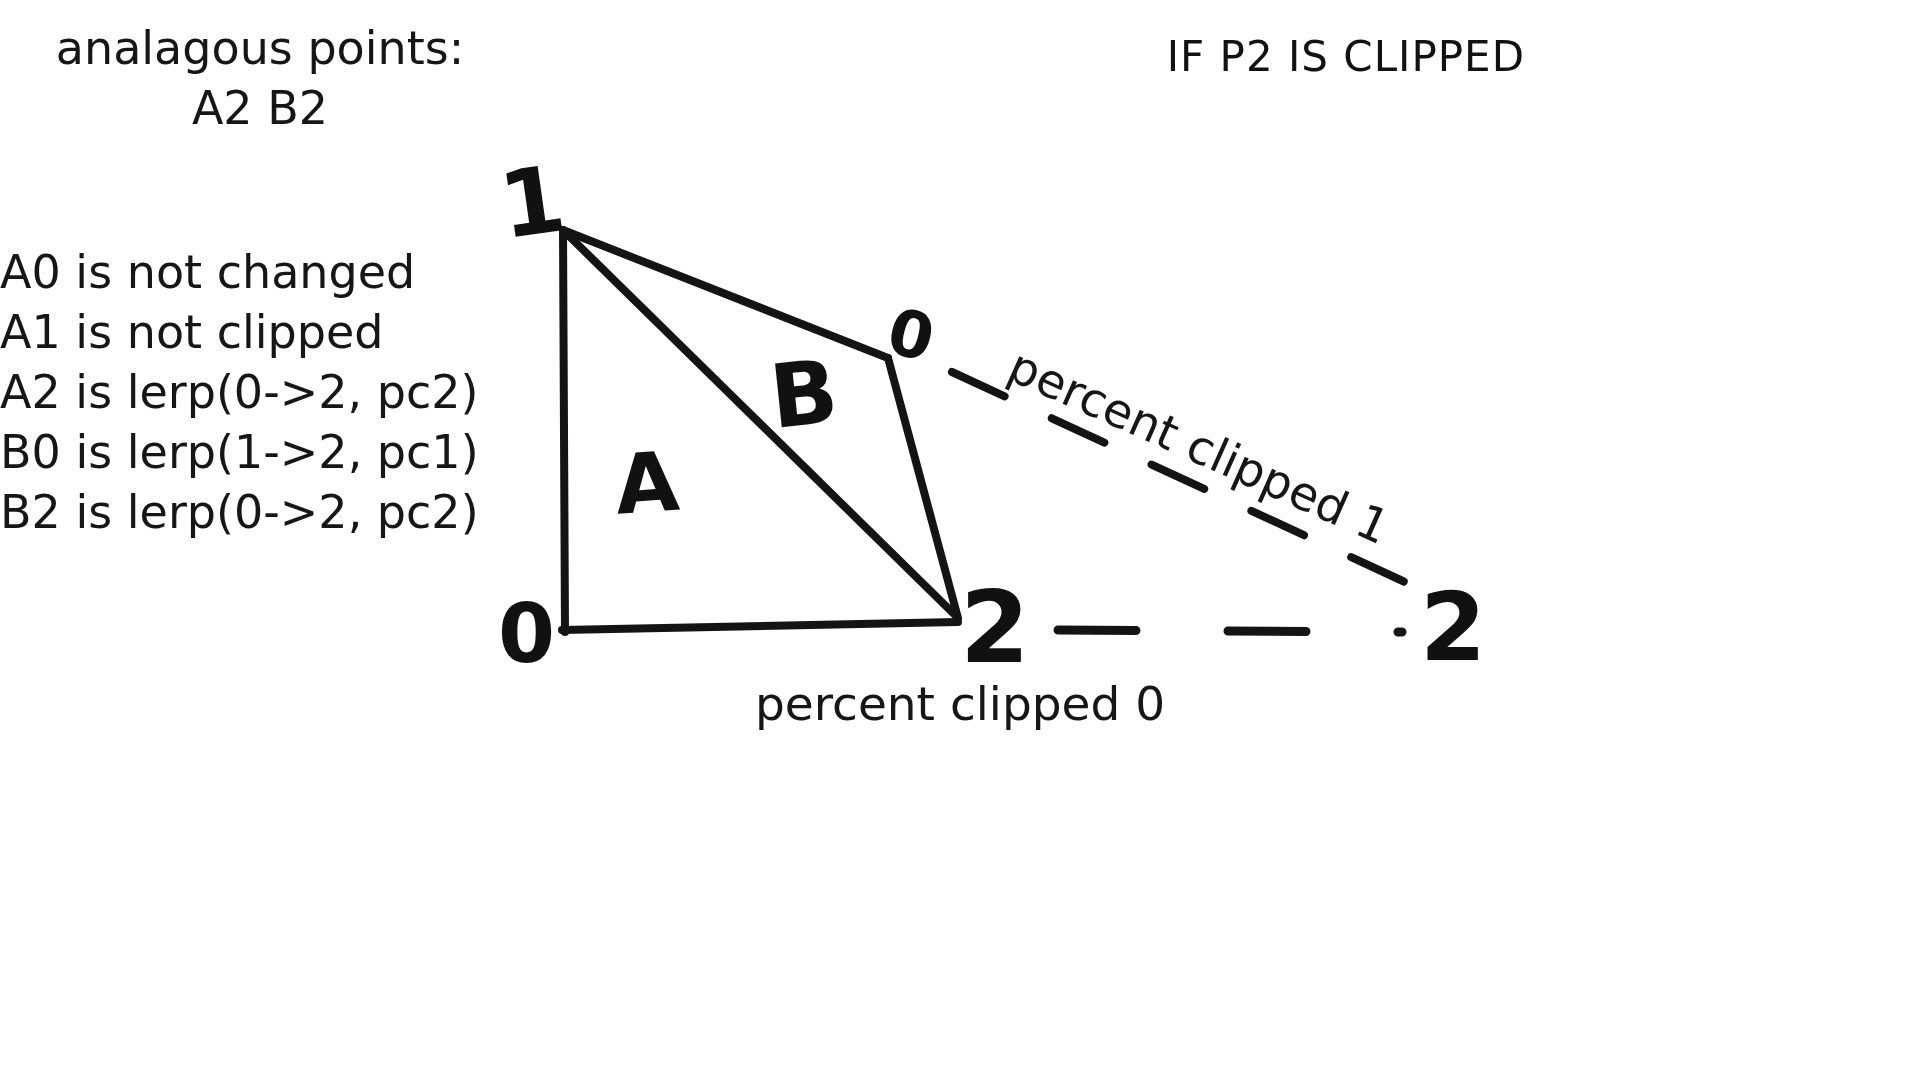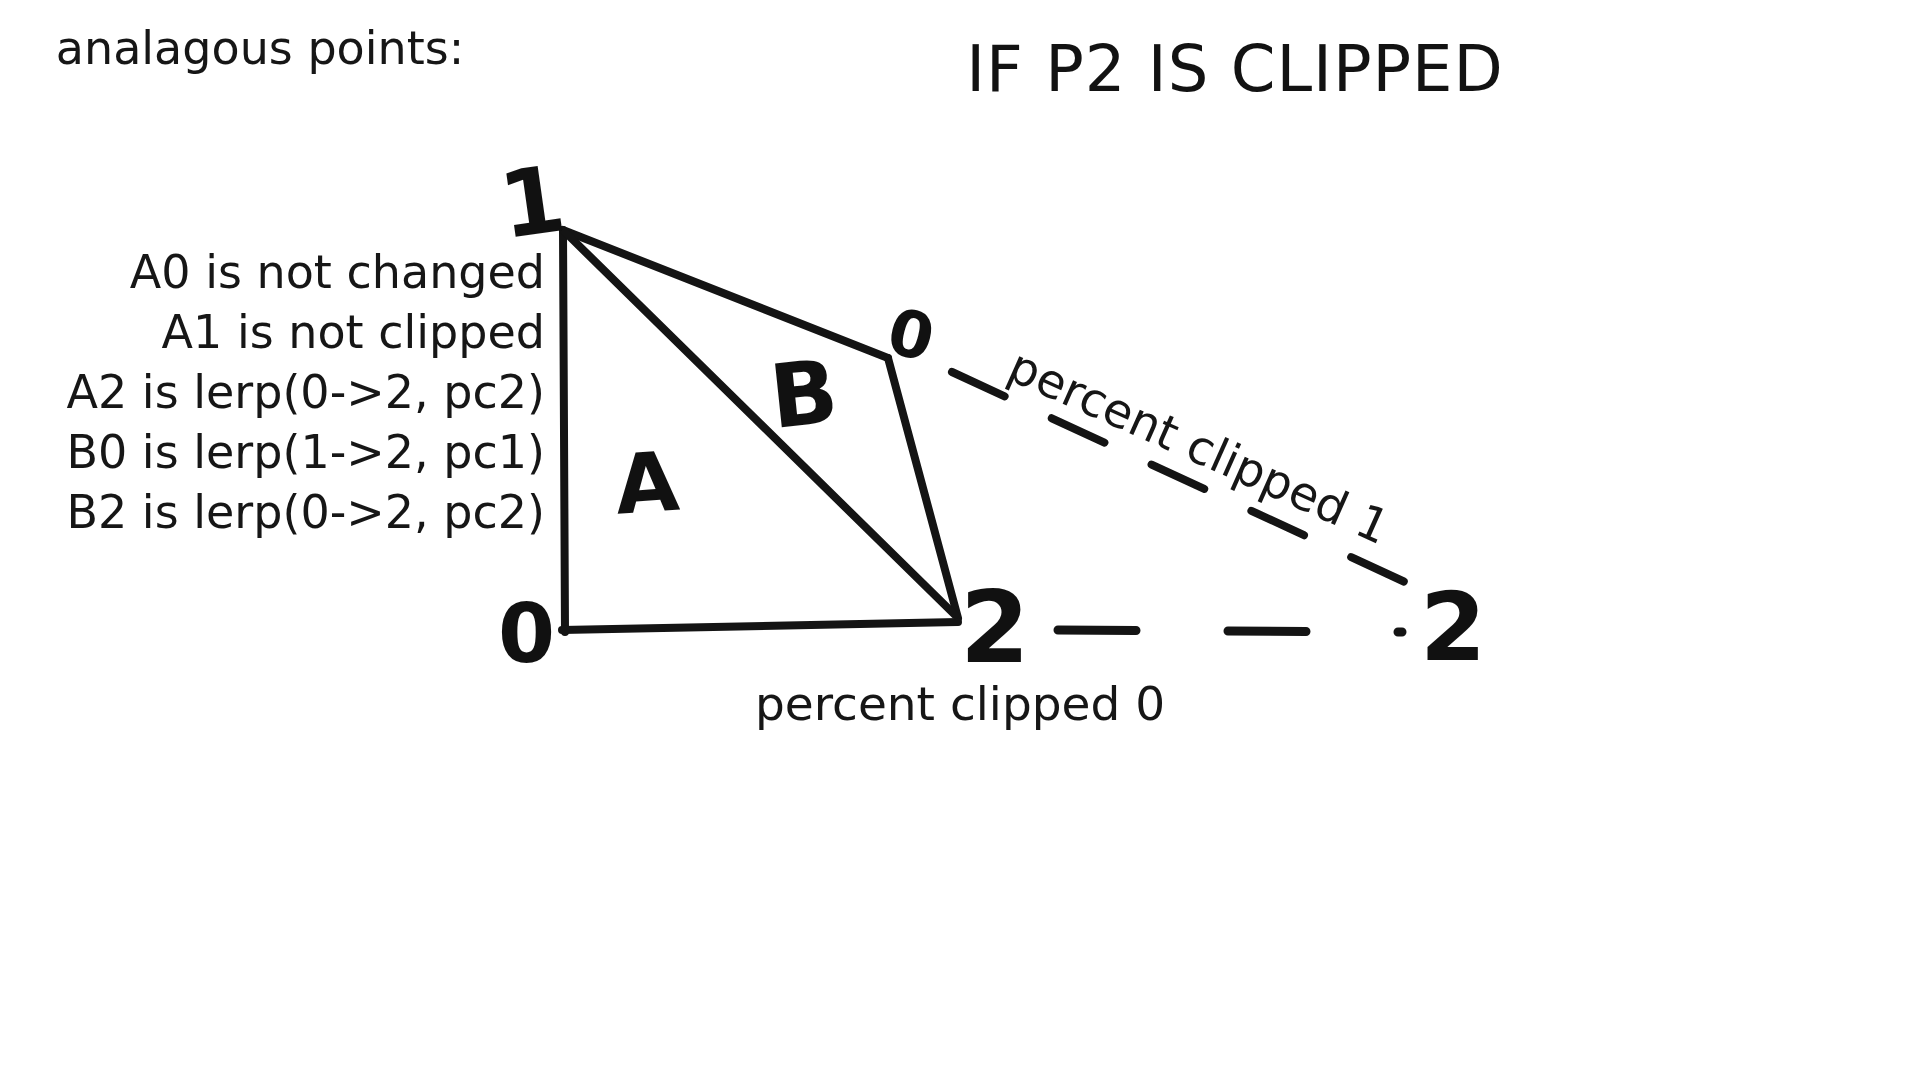--- a/index.html
+++ b/index.html
@@ -24,32 +24,32 @@
     text-align: center;
     font-size: 46px;
     line-height: 60px;
     color: #161616;
   }
   .rules {
     position: absolute;
     left: 0px;
     top: 242px;
     width: 545px;
-    text-align: right;
+    text-align: left;
     font-size: 46px;
     line-height: 60px;
     color: #161616;
   }
   .page-title {
     position: absolute;
     left: 945px;
     top: 32px;
     width: 580px;
-    text-align: center;
-    font-size: 64px;
+    text-align: right;
+    font-size: 42px;
     letter-spacing: 1px;
     color: #121212;
   }
   svg.diagram {
     position: absolute;
     left: 0;
     top: 0;
   }
   .sketch-line {
     fill: none;
@@ -84,20 +84,21 @@
     font-size: 47px;
   }
 </style>
 </head>
 <body>
 
 <div class="canvas">
 
   <div class="notes-top">
     <div>analagous points:</div>
+    <div>A2 B2</div>
   </div>
 
   <div class="rules">
     <div>A0 is not changed</div>
     <div>A1 is not clipped</div>
     <div>A2 is lerp(0-&gt;2, pc2)</div>
     <div>B0 is lerp(1-&gt;2, pc1)</div>
     <div>B2 is lerp(0-&gt;2, pc2)</div>
   </div>
 

